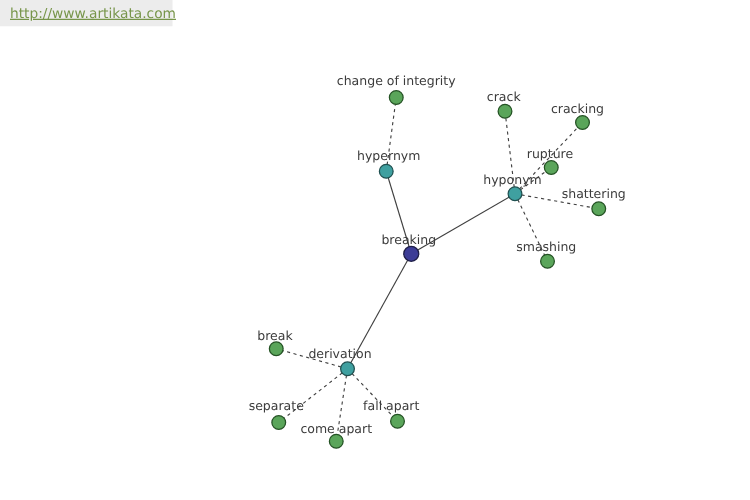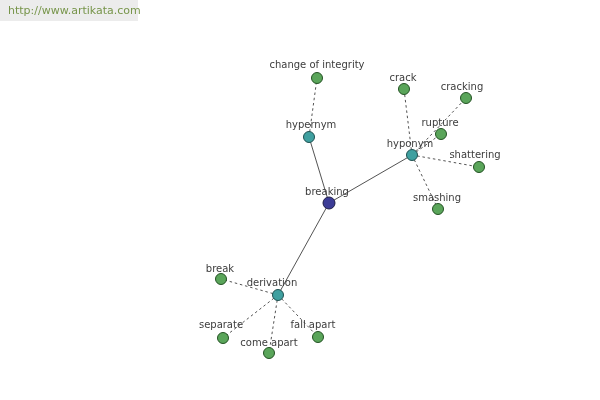--- a/index.html
+++ b/index.html
@@ -79,16 +79,16 @@
       <text x="437" y="201" text-anchor="middle" fill="#3c3c3c">smashing</text>
       <circle cx="221" cy="279" r="5.5" fill="#5aa55a" stroke="#245224" stroke-width="1"></circle>
       <text x="220" y="272" text-anchor="middle" fill="#3c3c3c">break</text>
       <circle cx="223" cy="338" r="5.5" fill="#5aa55a" stroke="#245224" stroke-width="1"></circle>
       <text x="221" y="328" text-anchor="middle" fill="#3c3c3c">separate</text>
       <circle cx="269" cy="353" r="5.5" fill="#5aa55a" stroke="#245224" stroke-width="1"></circle>
       <text x="269" y="346" text-anchor="middle" fill="#3c3c3c">come apart</text>
       <circle cx="318" cy="337" r="5.5" fill="#5aa55a" stroke="#245224" stroke-width="1"></circle>
       <text x="313" y="328" text-anchor="middle" fill="#3c3c3c">fall apart</text>
     </svg>
-  <div class="url-bar" style="background: rgb(236, 236, 236); color: rgb(119, 149, 74);">
+  <div class="url-bar" style="background: rgb(236, 236, 236); color: rgb(119, 149, 74); text-decoration: underline;">
     <span>http://www.artikata.com</span>
   </div>
 </div>
 
 </body></html>

